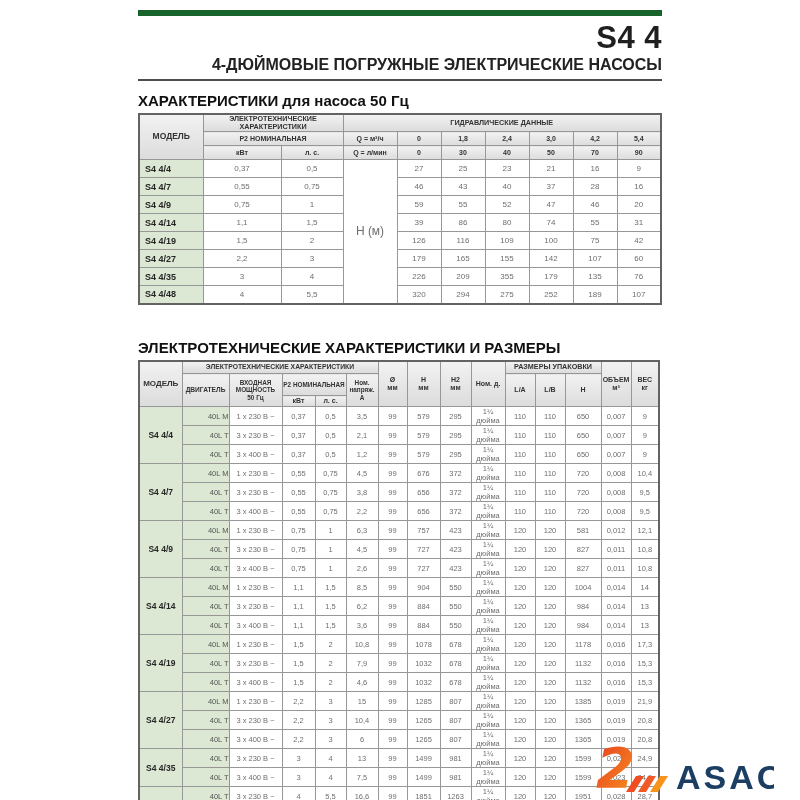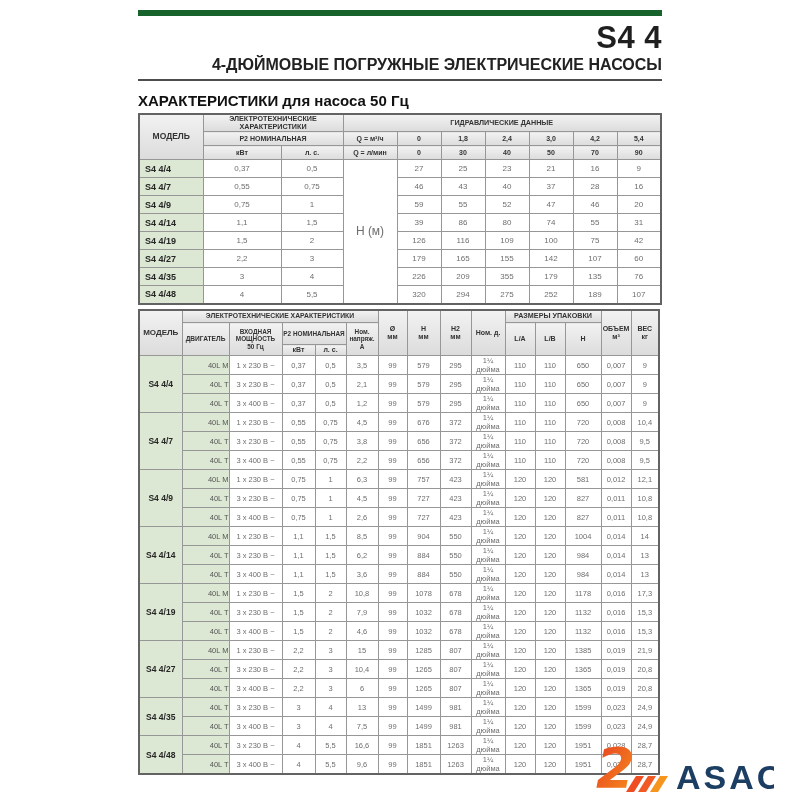--- a/index.html
+++ b/index.html
@@ -174,20 +174,21 @@
             <td class="num">320</td>
             <td class="num">294</td>
             <td class="num">275</td>
             <td class="num">252</td>
             <td class="num">189</td>
             <td class="num">107</td>
           </tr>
         </tbody>
     </table>
 
+    <div class="section-title second">ЭЛЕКТРОТЕХНИЧЕСКИЕ ХАРАКТЕРИСТИКИ И РАЗМЕРЫ</div>
 
     <table id="t2" style="width:520px;">
       <colgroup>
         <col style="width:43px">
           <col style="width:47px">
           <col style="width:53px">
           <col style="width:33px">
           <col style="width:31px">
         <col style="width:32px">
           <col style="width:29px">

